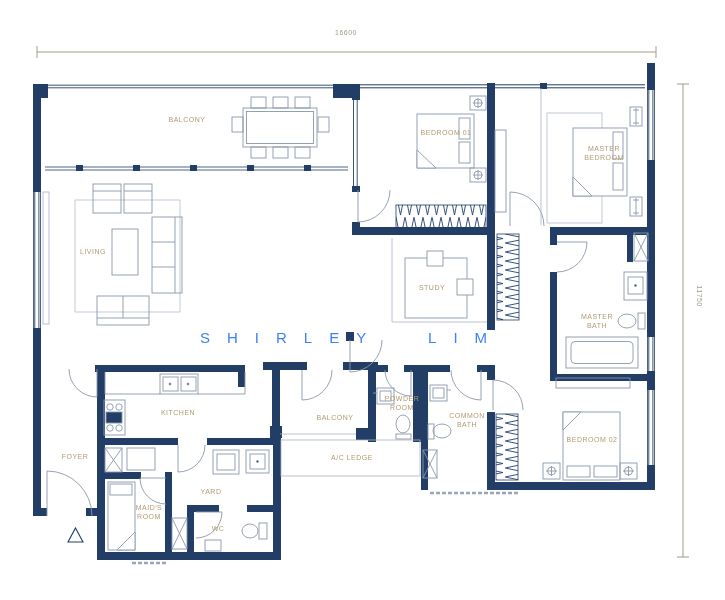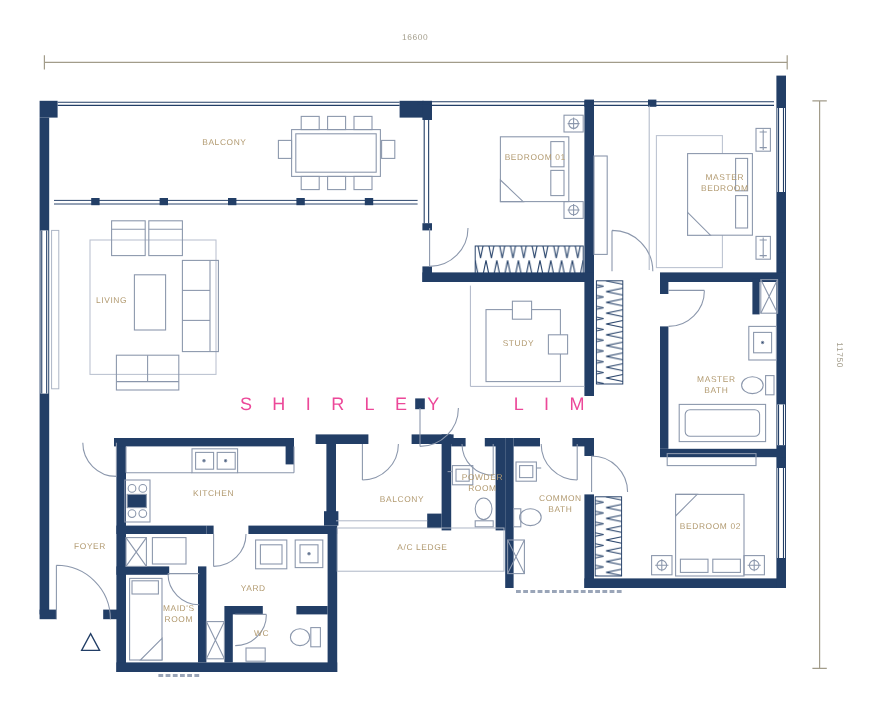--- a/index.html
+++ b/index.html
@@ -5,21 +5,21 @@
   html,body{margin:0;padding:0;background:#ffffff;}
   #stage{position:relative;width:725px;height:600px;background:#ffffff;overflow:hidden;
          font-family:"Liberation Sans",sans-serif;}
   #plan-svg{position:absolute;left:0;top:0;}
   .lbl{position:absolute;transform:translate(-50%,-50%);font-size:7px;color:#b29a70;
        letter-spacing:.5px;text-align:center;white-space:nowrap;line-height:1.25;}
   .lbl.wrap{white-space:normal;}
   .dim{position:absolute;transform:translate(-50%,-50%);font-size:7px;color:#a29c8a;letter-spacing:.5px;}
   .dim.vert{transform:translate(-50%,-50%) rotate(90deg);}
   #watermark{position:absolute;left:352px;top:337px;transform:translate(-50%,-50%);
-             font-size:15px;letter-spacing:17px;word-spacing:24px;color:#ec4899;white-space:nowrap;}
+             font-size:15px;letter-spacing:17px;word-spacing:24px;color:#3b82f6;white-space:nowrap;}
 </style>
 </head>
 <body>
 
 <div id="stage">
 
 <svg id="plan-svg" width="725" height="600" viewBox="0 0 725 600">
   <defs>
     <pattern id="wzh" width="9" height="24" patternUnits="userSpaceOnUse">
       <path d="M0,1 L4.5,23 L9,1" fill="none" stroke="#223e66" stroke-width="0.9"></path>

